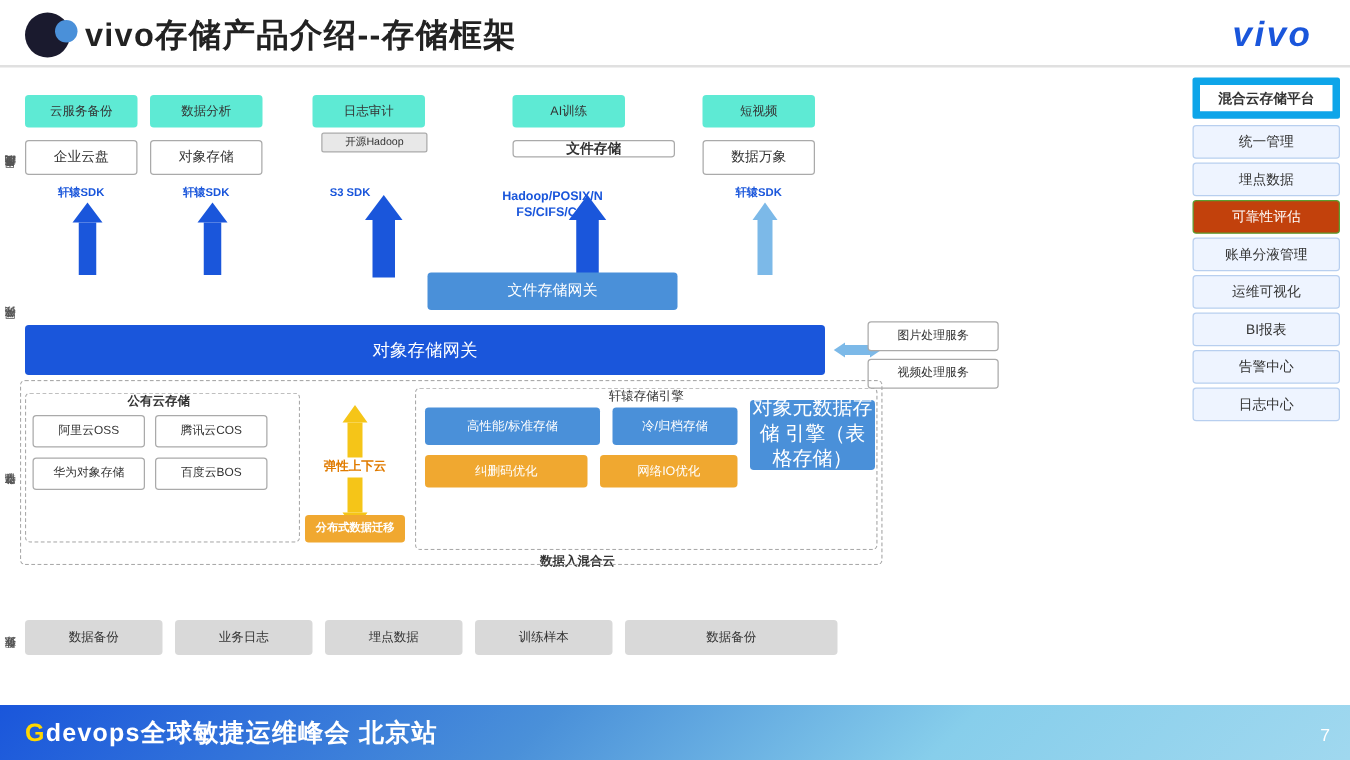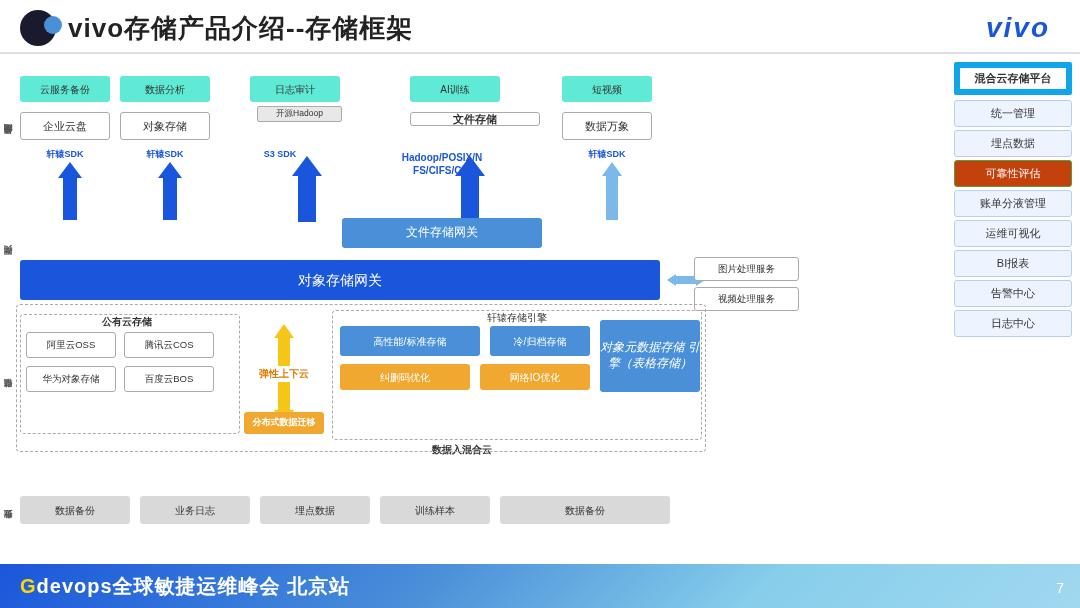--- a/index.html
+++ b/index.html
@@ -355,21 +355,21 @@
         </div>
       </div>
 
       <div class="abs-box orange" style="left:242px;top:350px;width:80px;height:22px;font-size:9px;font-weight:bold;">分布式数据迁移</div>
 
       <div class="abs-box dashed-border" style="left:330px;top:248px;width:370px;height:130px;border-radius:4px;"></div>
       <div class="text-label" style="left:440px;top:250px;width:150px;font-size:10px;font-weight:normal;">轩辕存储引擎</div>
       <div class="abs-box blue-mid" style="left:338px;top:264px;width:140px;height:30px;font-size:10px;">高性能/标准存储</div>
       <div class="abs-box blue-mid" style="left:488px;top:264px;width:100px;height:30px;font-size:10px;">冷/归档存储</div>
 
-      <div class="abs-box blue-mid" style="left:598px;top:258px;width:100px;height:72px;font-size:12px;font-style:italic;">对象元数据存储
+      <div class="abs-box blue-mid" style="left:598px;top:258px;width:100px;height:56px;font-size:16px;">对象元数据存储
 引擎（表格存储）</div>
 
       <div class="abs-box orange" style="left:338px;top:302px;width:130px;height:26px;font-size:10px;">纠删码优化</div>
       <div class="abs-box orange" style="left:478px;top:302px;width:110px;height:26px;font-size:10px;">网络IO优化</div>
 
       <div class="text-label" style="left:380px;top:382px;width:160px;font-size:10px;font-weight:bold;">数据入混合云</div>
 
       <div class="abs-box dashed-border" style="left:14px;top:242px;width:690px;height:148px;border-radius:4px;"></div>
 
       <div class="abs-box gray" style="left:18px;top:434px;width:110px;height:28px;font-size:10px;">数据备份</div>

